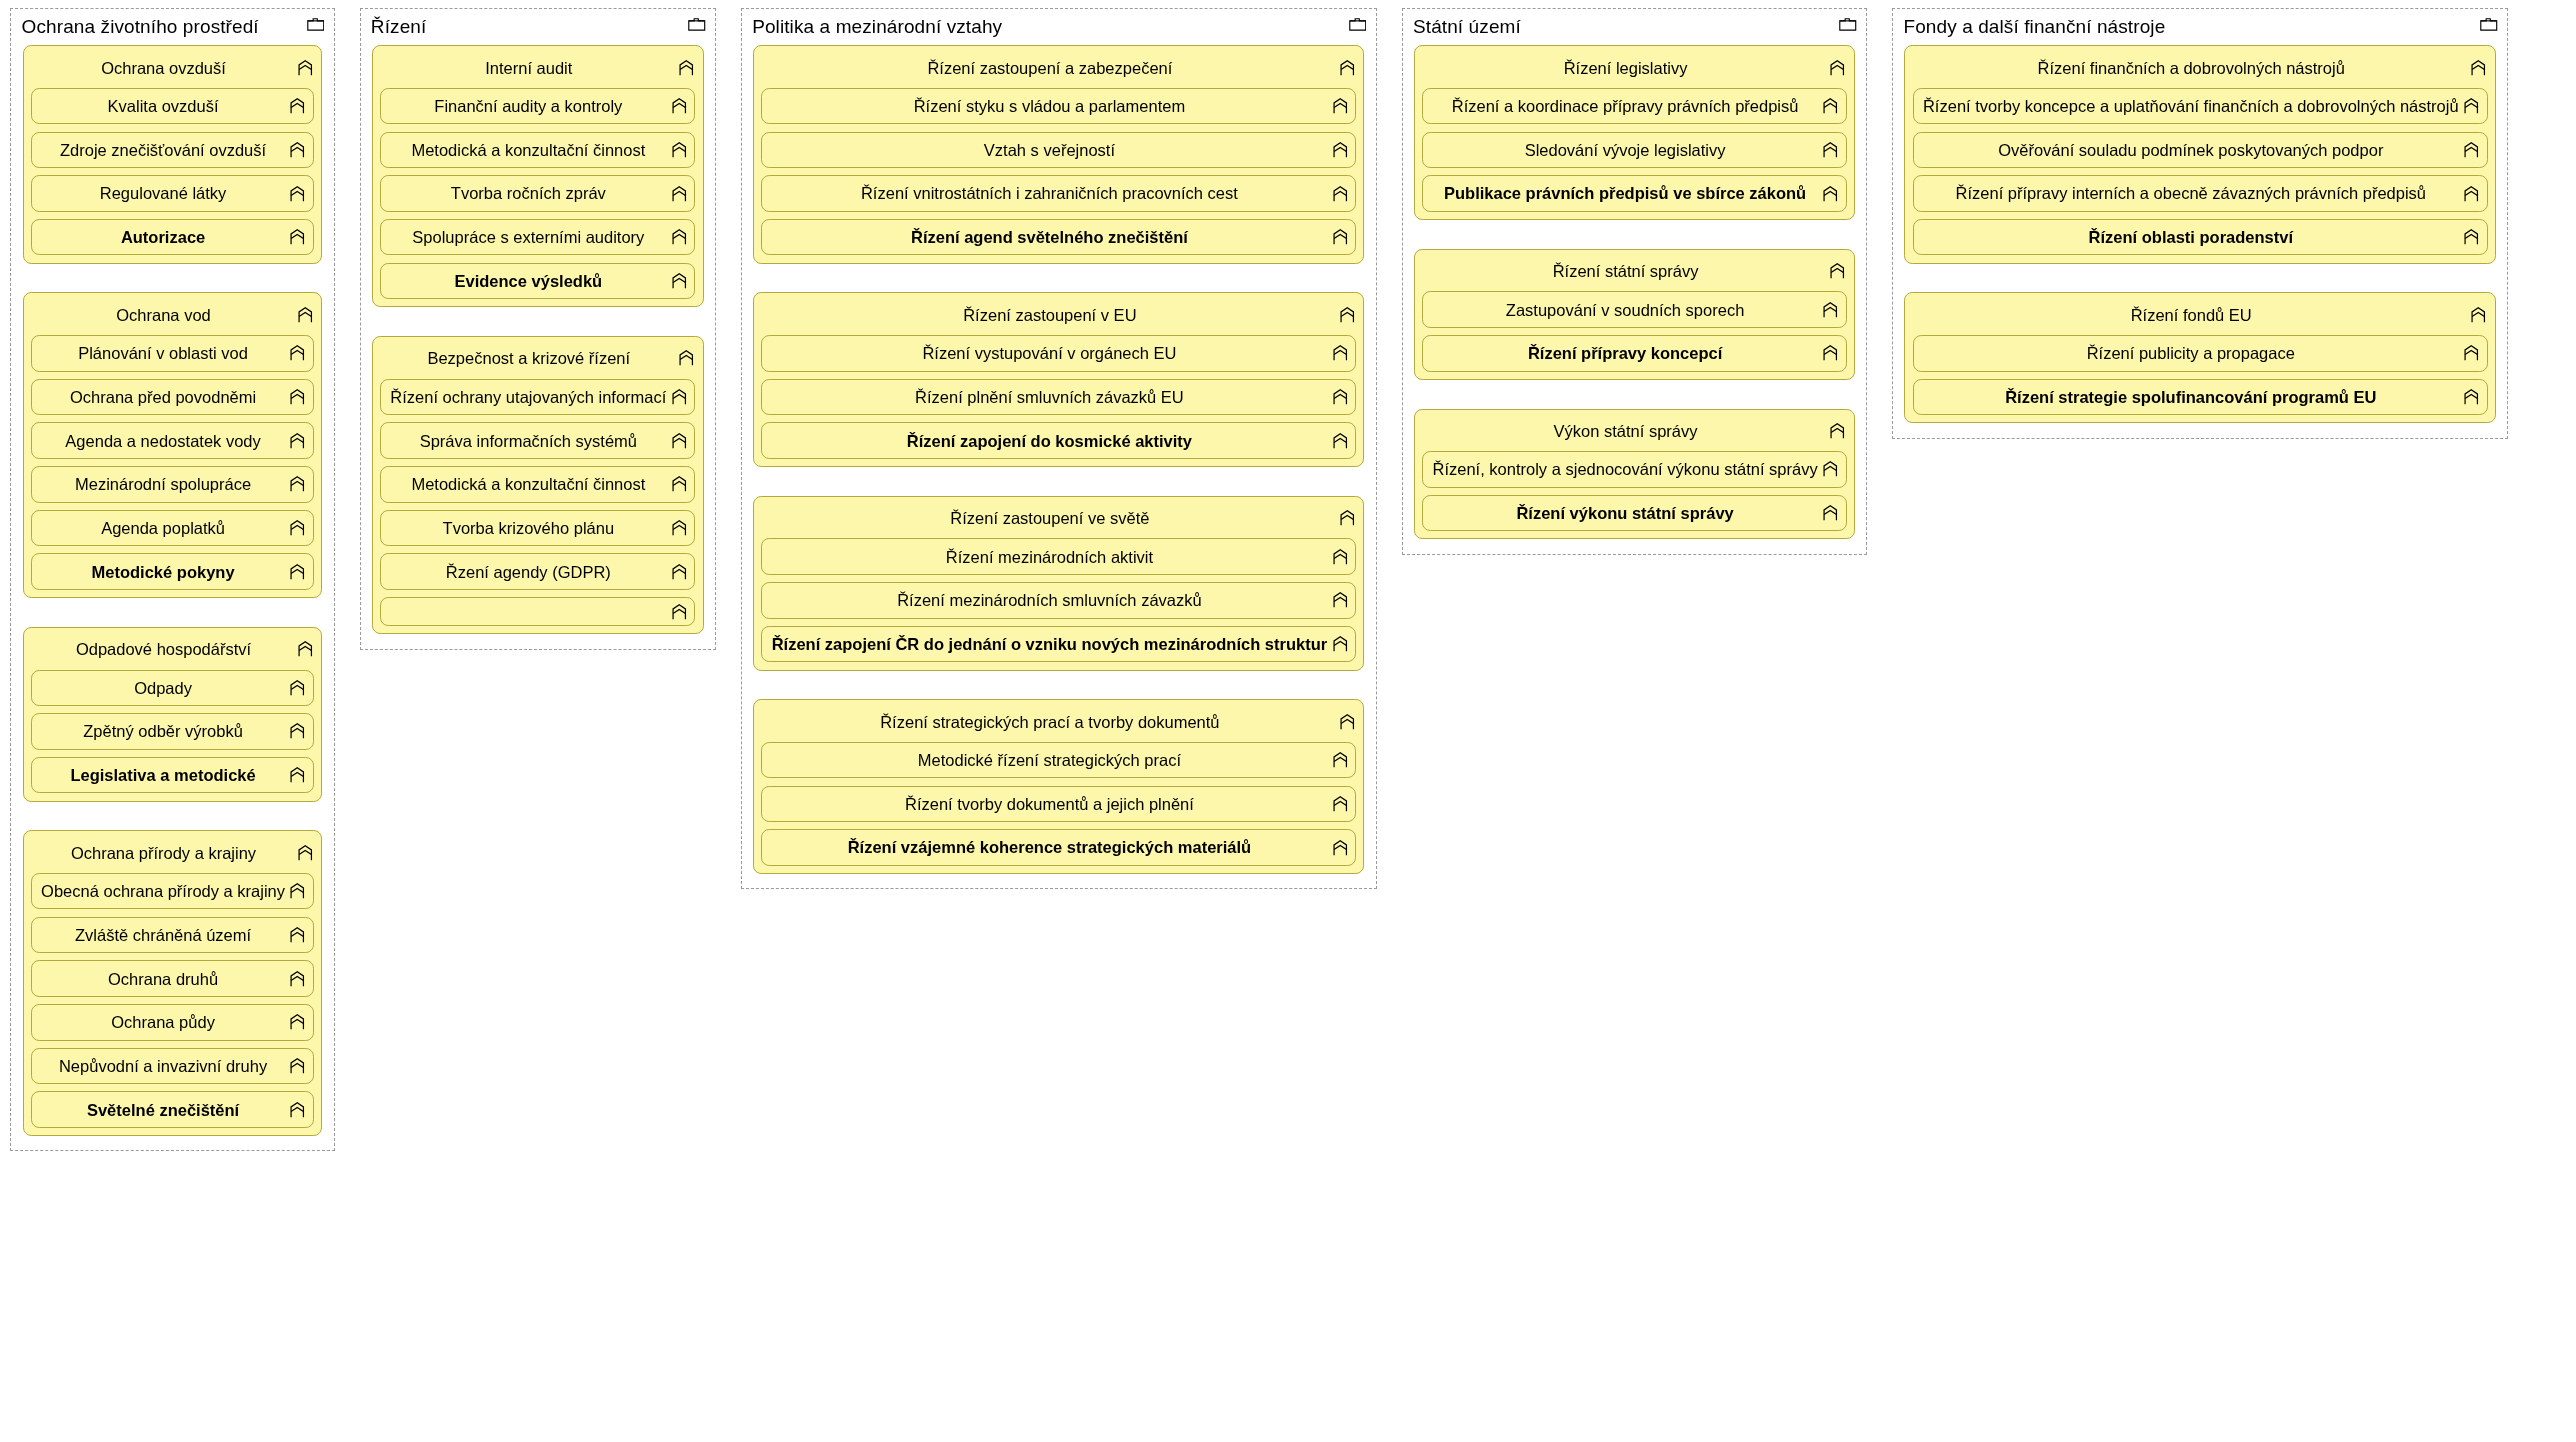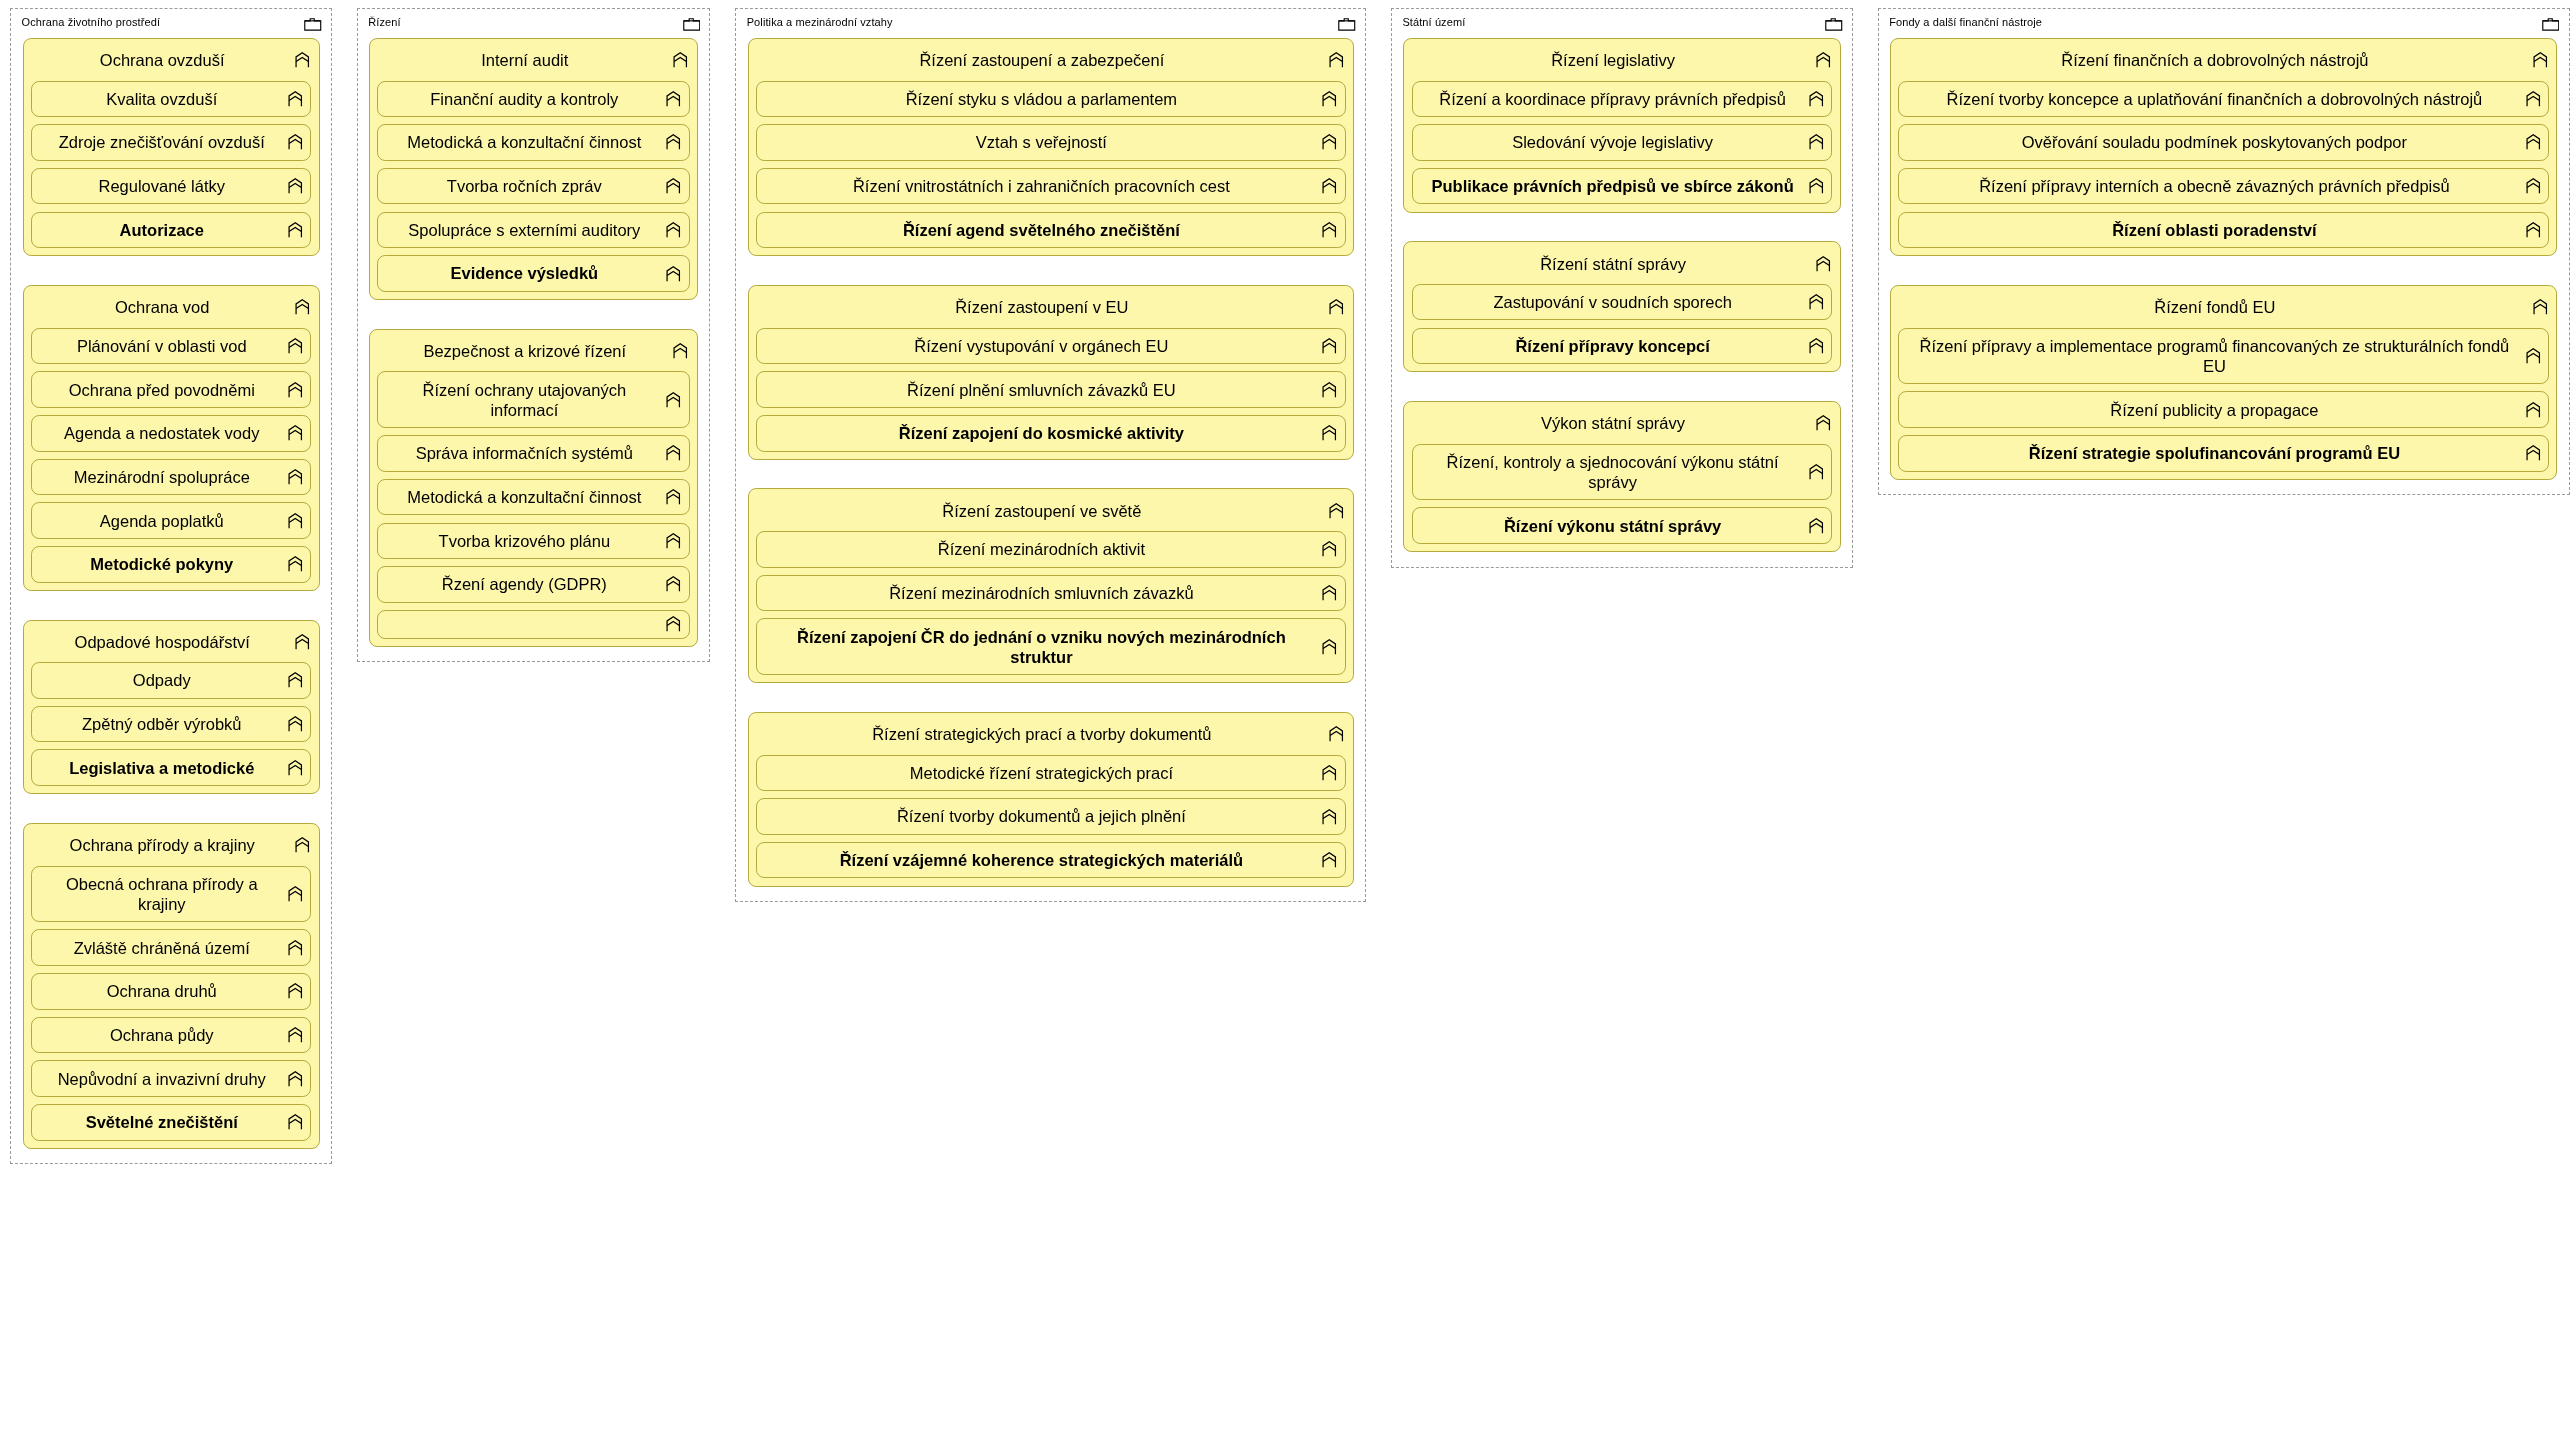--- a/index.html
+++ b/index.html
@@ -37,21 +37,21 @@
     padding: 0 0 14.4px 0;
   }
   .group-header {
     display: flex;
     align-items: flex-start;
     justify-content: space-between;
     padding: 7.2px 9.3px 3.1px 10.3px;
     box-sizing: border-box;
   }
   .group-title {
-    font-size: 11px;
+    font-size: 19px;
     color: #000000;
     line-height: 1.2;
     letter-spacing: 0.1px;
   }
   .group-icon {
     flex: 0 0 auto;
     margin-left: 6.2px;
     margin-top: 1px;
   }
   .group-body {
@@ -867,29 +867,20 @@
               <div class="cap-label">Řízení fondů EU</div>
               <span class="cap-icon">
                 <svg width="16.5" height="17.5" viewBox="0 0 32 34">
                   <path d="M4 31 V11 L16 3 L28 11 V31" fill="none" stroke="#000000" stroke-width="2.4"></path>
                   <path d="M4 20 L16 12 L28 20" fill="none" stroke="#000000" stroke-width="2.4"></path>
                 </svg>
               </span>
             </div>
             <div class="cap-children">
               <div class="cap">
-                <div class="cap-label">Řízení přípravy a implementace programů financovaných ze strukturálních fondů EU</div>
-                <span class="cap-icon">
-                  <svg width="16.5" height="17.5" viewBox="0 0 32 34">
-                    <path d="M4 31 V11 L16 3 L28 11 V31" fill="none" stroke="#000000" stroke-width="2.4"></path>
-                    <path d="M4 20 L16 12 L28 20" fill="none" stroke="#000000" stroke-width="2.4"></path>
-                  </svg>
-                </span>
-              </div>
-              <div class="cap">
                 <div class="cap-label">Řízení publicity a propagace</div>
                 <span class="cap-icon">
                   <svg width="16.5" height="17.5" viewBox="0 0 32 34">
                     <path d="M4 31 V11 L16 3 L28 11 V31" fill="none" stroke="#000000" stroke-width="2.4"></path>
                     <path d="M4 20 L16 12 L28 20" fill="none" stroke="#000000" stroke-width="2.4"></path>
                   </svg>
                 </span>
               </div>
               <div class="cap">
                 <div class="cap-label">Řízení strategie spolufinancování programů EU</div>

